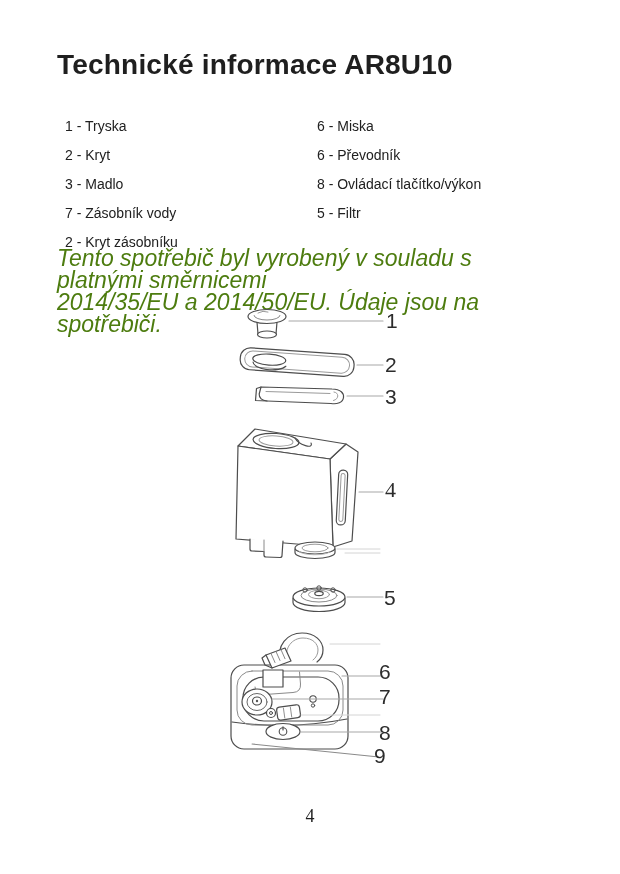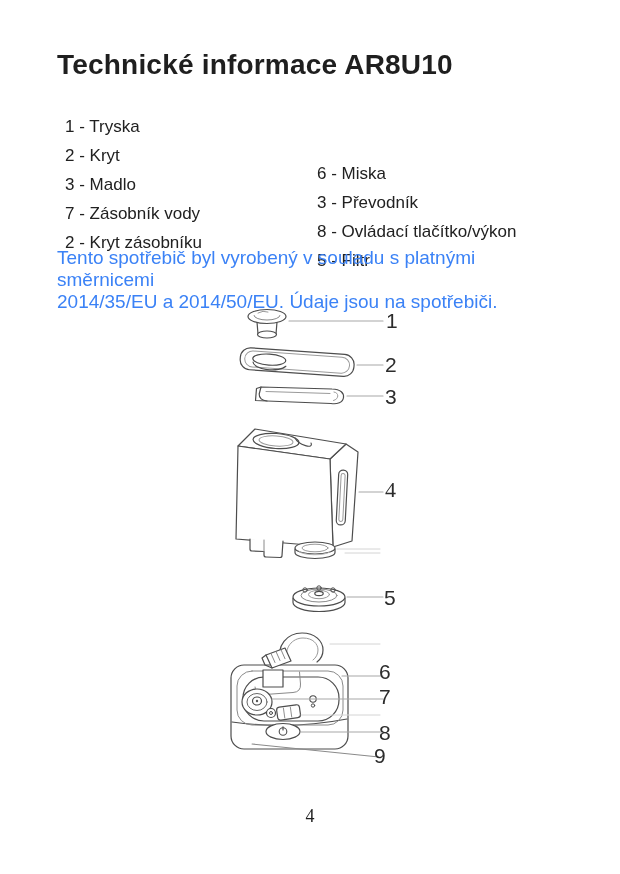--- a/index.html
+++ b/index.html
@@ -11,28 +11,28 @@
     color:#232323;
     overflow:hidden;
   }
   .title{
     position:absolute;left:57px;top:48px;
     font-size:28px;font-weight:bold;letter-spacing:.2px;
     color:#1f1f1f;margin:0;line-height:34px;
   }
   .col{position:absolute;top:112px;}
   .col-left{left:65px;}
-  .col-right{left:317px;margin-top:47px;}
+  .col-right{left:317px;}
   .list-item{
     height:29px;line-height:29px;
-    font-size:17px;color:#212121;white-space:nowrap;
+    font-size:14px;color:#212121;white-space:nowrap;
   }
   .notice{
     position:absolute;left:57px;top:247px;width:500px;
-    font-size:19px;line-height:22px;color:#3b82f6;
+    font-size:23px;line-height:22px;color:#4d7c0f;font-style:italic;
   }
   .diagram-svg{position:absolute;left:0;top:0;}
   .callout{
     position:absolute;font-size:21px;line-height:21px;
     color:#2c2c2c;font-family:"Liberation Sans",sans-serif;
   }
   .callout.serif{font-family:"Liberation Serif",serif;font-size:22px;}
   .c1{left:386px;top:310px;}
   .c2{left:385px;top:354px;}
   .c3{left:385px;top:386px;}
@@ -58,21 +58,21 @@
   <div class="col col-left">
     <div class="list-item">1 - Tryska</div>
     <div class="list-item">2 - Kryt</div>
     <div class="list-item">3 - Madlo</div>
     <div class="list-item">7 - Zásobník vody</div>
     <div class="list-item">2 - Kryt zásobníku</div>
   </div>
 
   <div class="col col-right">
     <div class="list-item">6 - Miska</div>
-    <div class="list-item">3 - Převodník</div>
+    <div class="list-item">6 - Převodník</div>
     <div class="list-item">8 - Ovládací tlačítko/výkon</div>
     <div class="list-item">5 - Filtr</div>
   </div>
 
   <div class="notice">
     <div>Tento spotřebič byl vyrobený v souladu s platnými směrnicemi</div>
     <div>2014/35/EU a 2014/50/EU. Údaje jsou na spotřebiči.</div>
   </div>
 
   <svg class="diagram-svg" width="620" height="874" viewBox="0 0 620 874" xmlns="http://www.w3.org/2000/svg">

